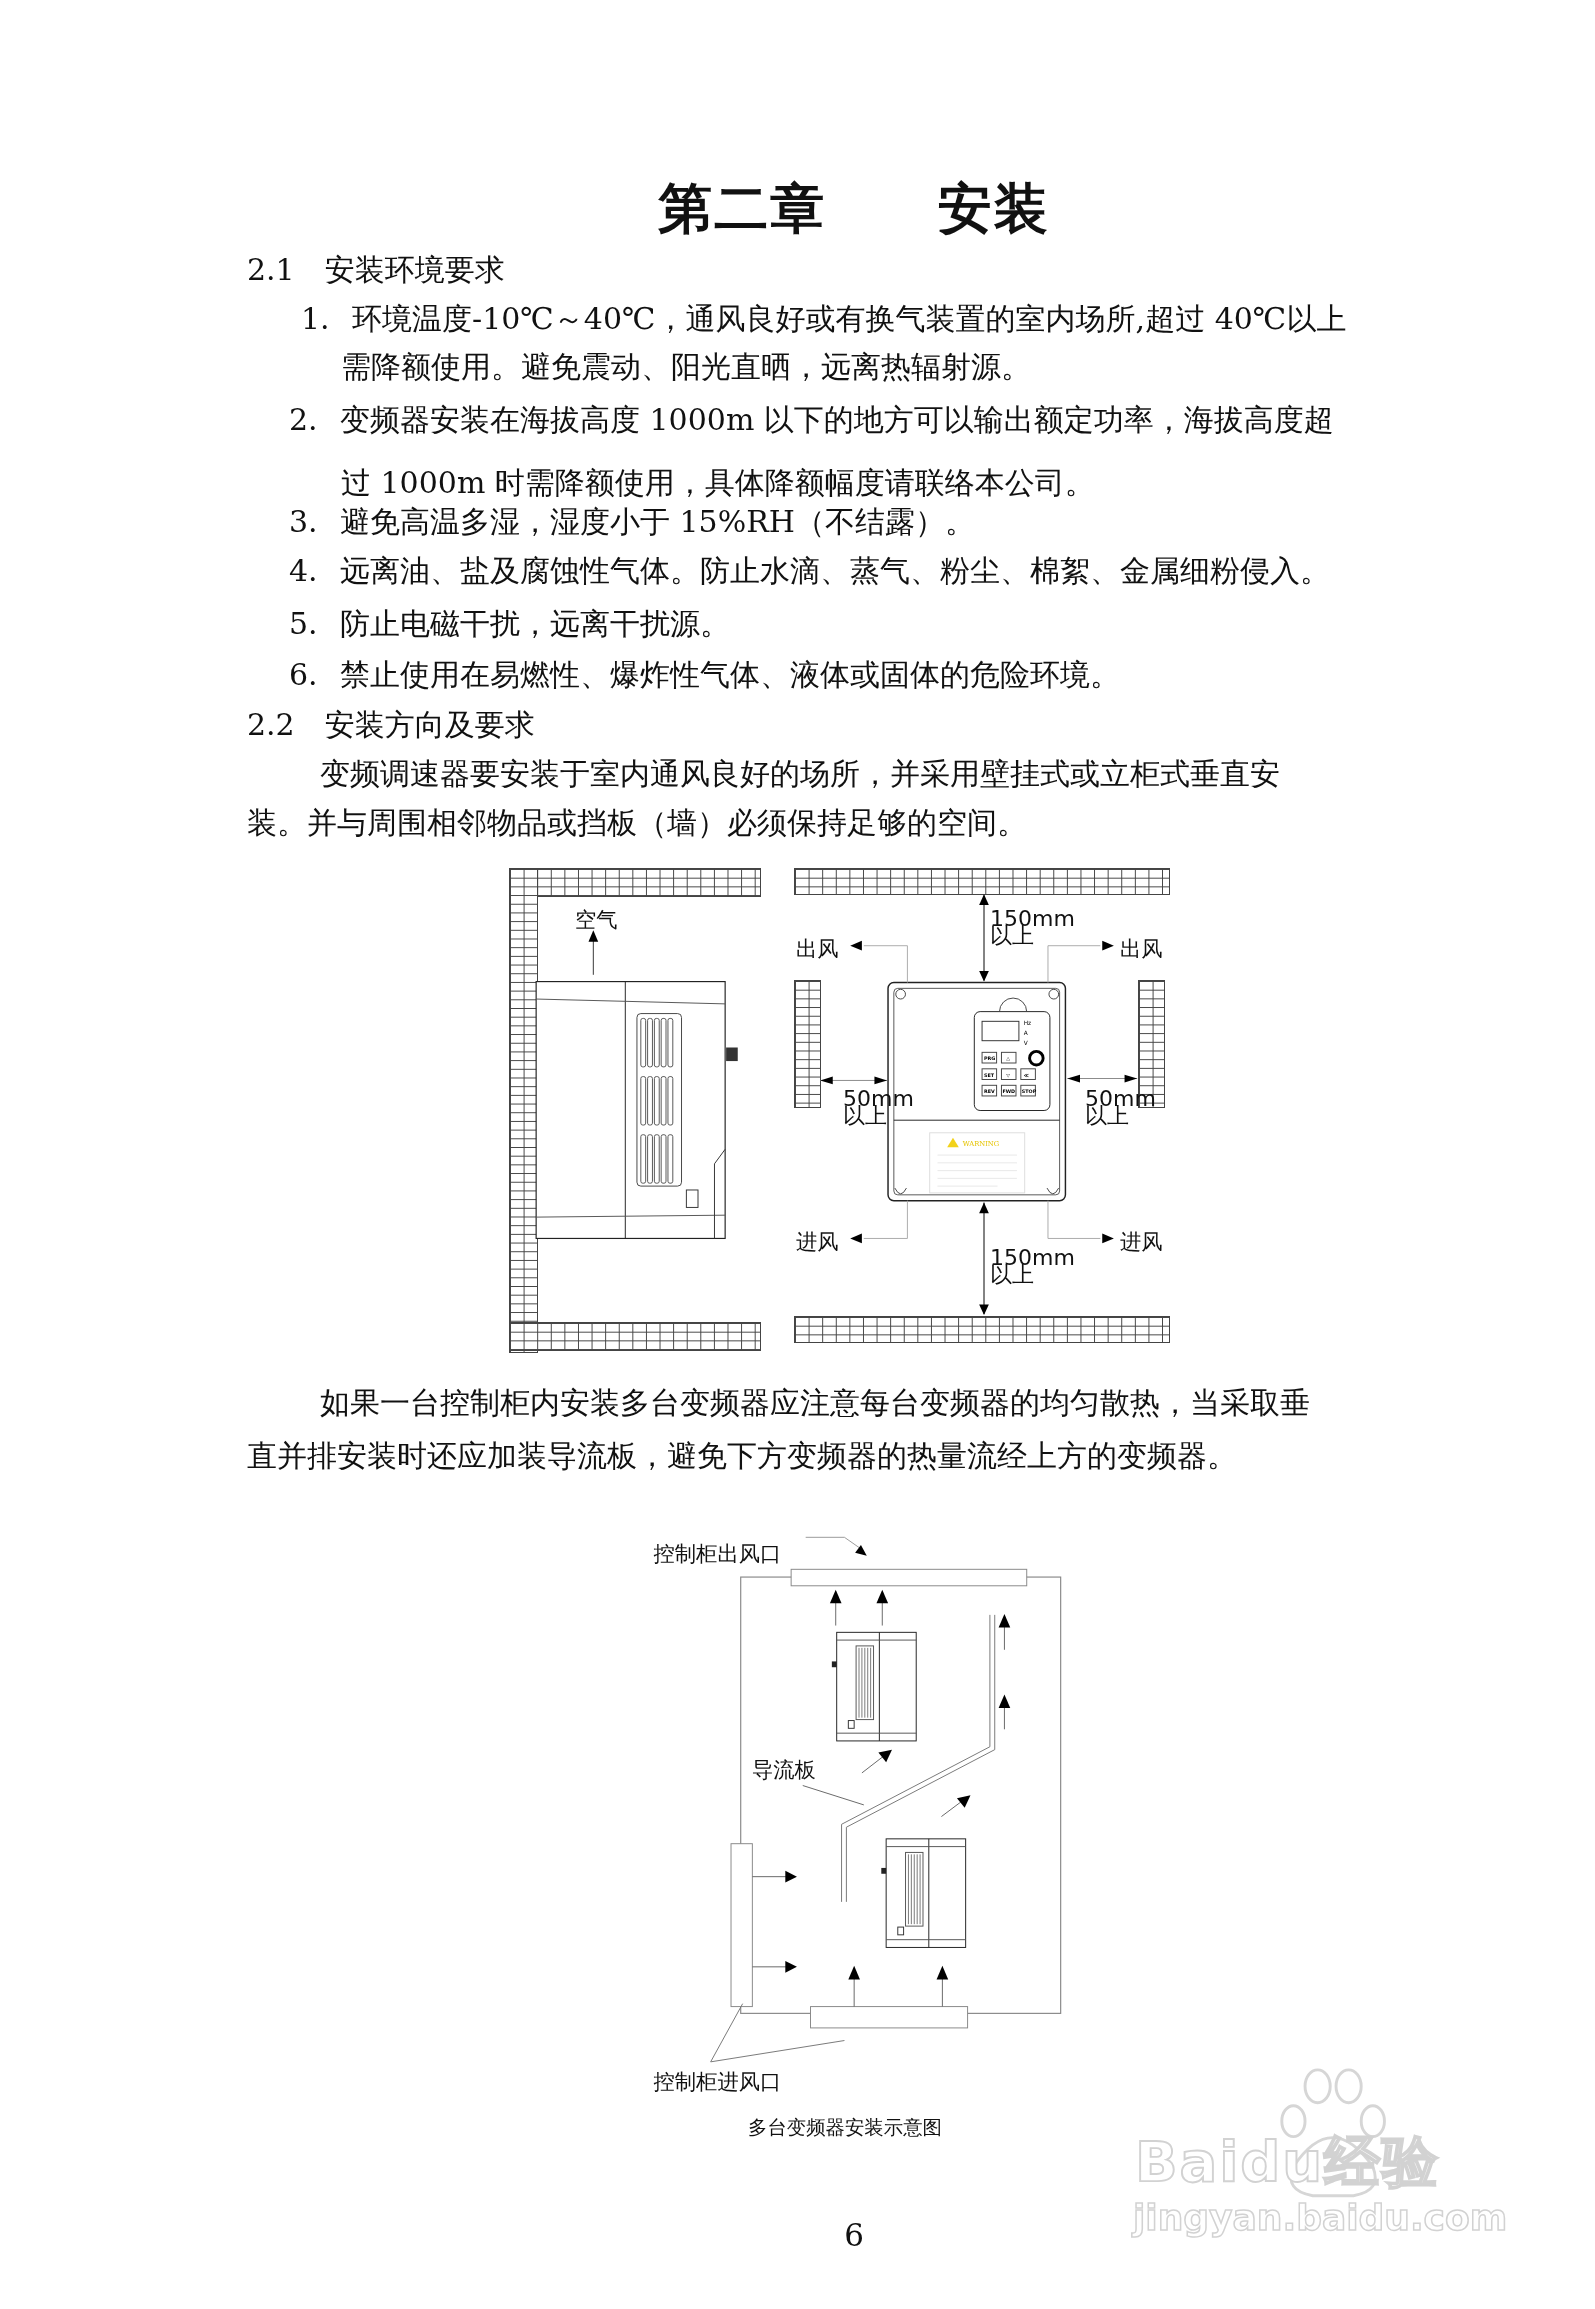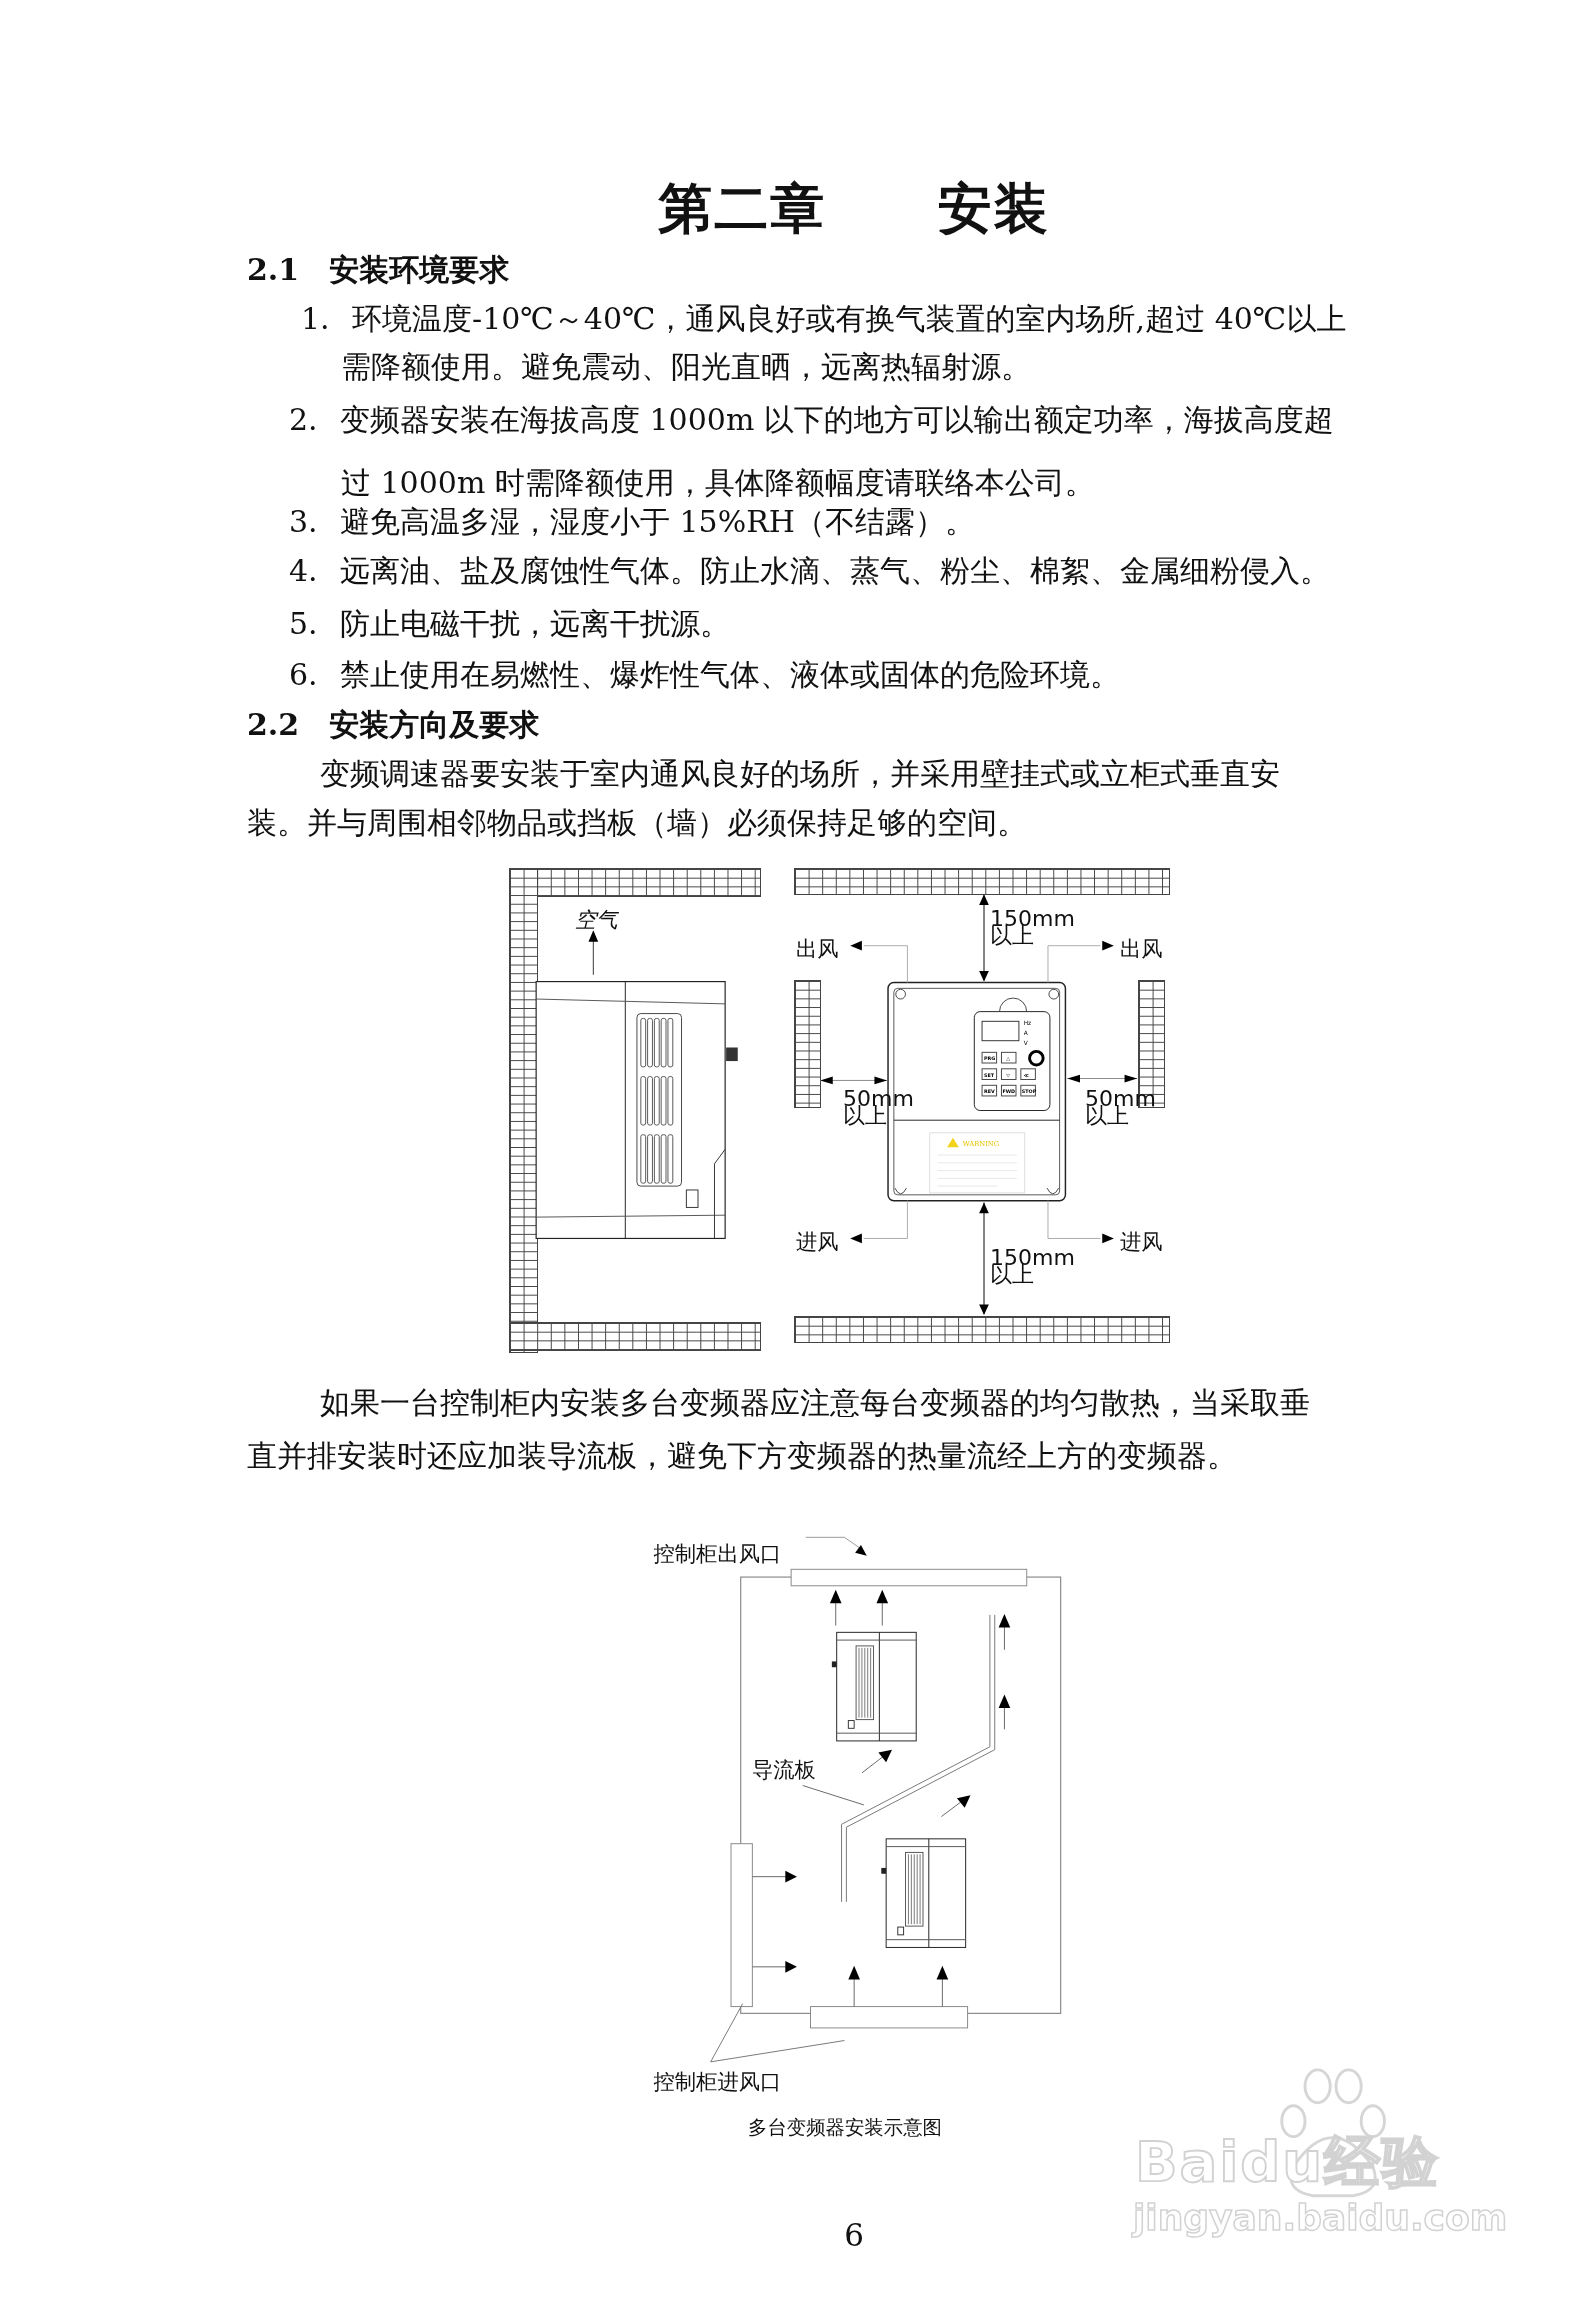--- a/index.html
+++ b/index.html
@@ -1,20 +1,20 @@
 <!DOCTYPE html>
 <html><head>
 <meta charset="utf-8">
 <style>
   html, body { margin:0; padding:0; background:#ffffff; }
   body { width:1595px; height:2309px; position:relative; overflow:hidden;
          font-family:"DejaVu Serif","Liberation Serif",serif; color:#111; }
   .abs { position:absolute; }
   .title { left:0; width:1708px; top:173px; text-align:center; font-size:54px; font-weight:bold; letter-spacing:1.9px; white-space:pre; }
-  .h2 { font-size:30px; font-weight:bold; white-space:pre; }
+  .h2 { font-size:30px; font-weight:normal; white-space:pre; }
   .li { font-size:30px; white-space:nowrap; }
   .li .num { display:inline-block; width:51px; }
   .cont { font-size:30px; white-space:nowrap; }
   .para { font-size:30px; white-space:nowrap; }
   .small { font-size:22px; font-family:"DejaVu Sans","Liberation Sans",sans-serif; }
   .dlabel { font-size:21.3px; font-family:"DejaVu Serif","Liberation Serif",serif; white-space:nowrap; }
   .caption { font-size:19.4px; white-space:nowrap; }
   .pagenum { left:0; width:1708px; text-align:center; top:2217px; font-size:31px; }
   .brick { background-color:#fff;
            background-image:
@@ -54,21 +54,21 @@
 </div>
 
 <div class="abs h2" style="left:247px;top:705px;">2.2　安装方向及要求</div>
 <div class="abs para" style="left:320px;top:754px;text-align:center;">变频调速器要安装于室内通风良好的场所，并采用壁挂式或立柜式垂直安</div>
 <div class="abs para" style="left:247px;top:803px;">装。并与周围相邻物品或挡板（墙）必须保持足够的空间。</div>
 
 <div class="abs" style="left:509px;top:868px;width:252px;height:485px;">
   <div class="abs brick" style="left:0;top:0;width:250px;height:27px;"></div>
   <div class="abs brick" style="left:0;top:0;width:27px;height:483px;"></div>
   <div class="abs brick" style="left:0;top:454px;width:250px;height:27px;"></div>
-  <div class="abs dlabel" style="left:66px;top:37px;font-style:italic;">空气</div>
+  <div class="abs dlabel" style="left:66px;top:37px;">空气</div>
   <svg class="abs" style="left:0;top:0;" width="252" height="485" viewBox="0 0 260 500">
     <line x1="87" y1="110" x2="87" y2="70" stroke="#333" stroke-width="1"></line>
     <polygon points="82,76 92,76 87,64" fill="#000"></polygon>
     <rect x="28" y="117" width="195" height="265" fill="#fff" stroke="#222" stroke-width="1.2"></rect>
     <line x1="120" y1="117" x2="120" y2="382" stroke="#222"></line>
     <line x1="28" y1="135" x2="223" y2="140" stroke="#555"></line>
     <line x1="28" y1="360" x2="223" y2="358" stroke="#555"></line>
     <rect x="132" y="150" width="46" height="178" rx="4" fill="#fff" stroke="#444"></rect>
     <g stroke="#555" fill="none">
       <rect x="136" y="155" width="5" height="50" rx="2"></rect>

